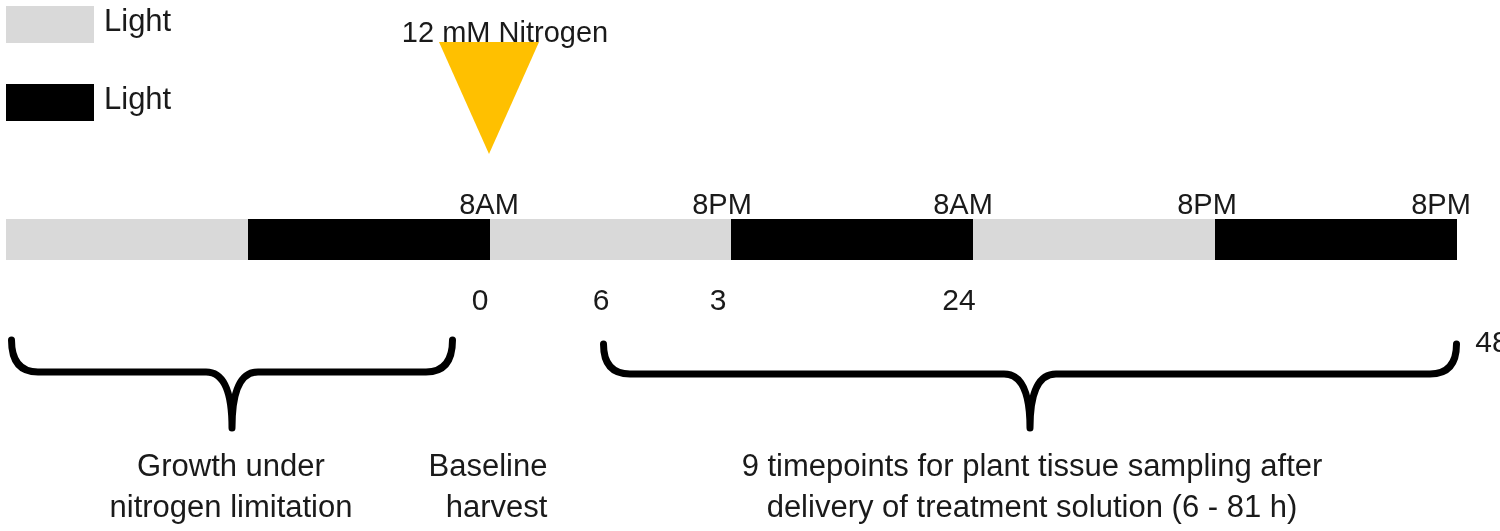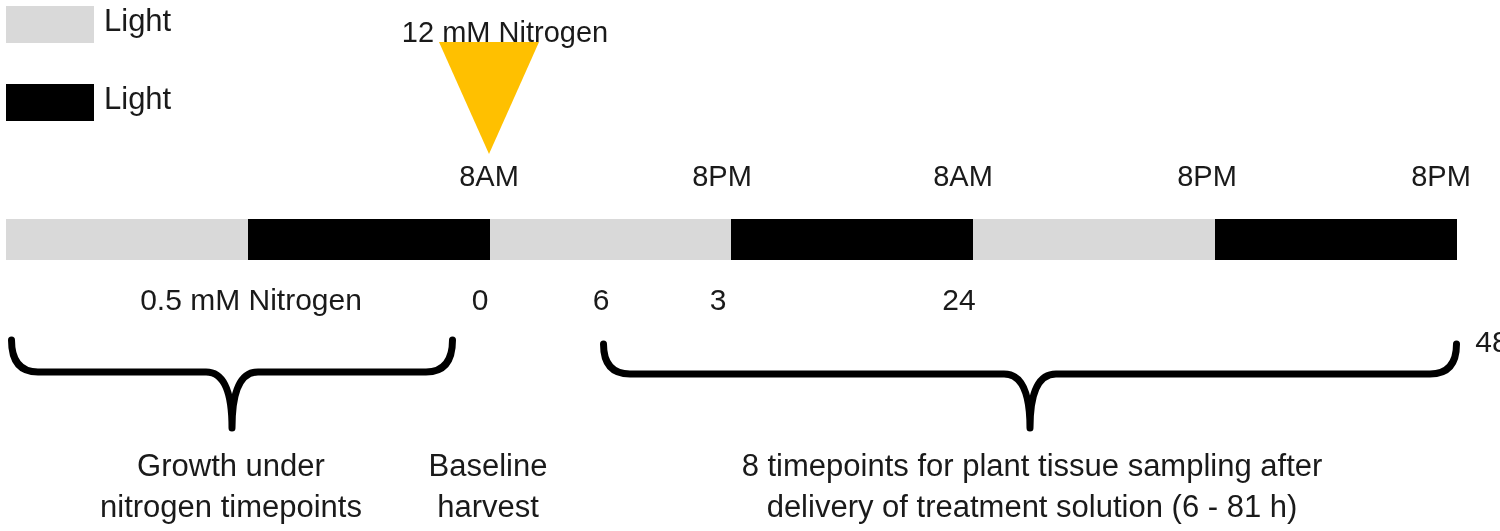--- a/index.html
+++ b/index.html
@@ -43,21 +43,21 @@
     left: 439px;
     top: 42px;
     width: 100px;
     height: 112px;
     clip-path: polygon(0 0, 100% 0, 50% 100%);
   }
 
   
   .clock-label {
     position: absolute;
-    top: 160px;
+    top: 188px;
     font-size: 29px;
     transform: translateX(-50%);
     white-space: nowrap;
   }
   .timeline-bar {
     position: absolute;
     left: 6px;
     top: 219px;
     width: 1451px;
     height: 41px;
@@ -119,40 +119,39 @@
 
   <div class="timeline-bar">
     <div class="seg" style="background-color: rgb(217, 217, 217);"></div>
     <div class="seg" style="background-color: rgb(0, 0, 0);"></div>
     <div class="seg" style="background-color: rgb(217, 217, 217);"></div>
     <div class="seg" style="background-color: rgb(0, 0, 0);"></div>
     <div class="seg" style="background-color: rgb(217, 217, 217);"></div>
     <div class="seg" style="background-color: rgb(0, 0, 0);"></div>
   </div>
 
-  <div class="pre-label">0.5 mM Nitrogen</div>
   <div class="hour-label" style="left:480px;">0</div>
   <div class="hour-label" style="left:601px;">6</div>
   <div class="hour-label" style="left:718px;">3</div>
   <div class="hour-label" style="left:959px;">24</div>
   <div class="hour-label" style="left:1492px;margin-top:42px;">48</div>
 
   <svg class="brace" style="left:8px; top:336px;" width="448" height="96" viewBox="0 0 448 96">
     <path d="M 3.5 4 Q 3.5 36 30 36 L 198 36 Q 224 36 224 92 Q 224 36 250 36 L 418 36 Q 444.5 36 444.5 4" fill="none" stroke="#000000" stroke-width="7" stroke-linecap="round" stroke-linejoin="round"></path>
   </svg>
   <svg class="brace" style="left:600px; top:340px;" width="860" height="92" viewBox="0 0 860 92">
     <path d="M 3.5 4 Q 3.5 34 30 34 L 404 34 Q 430 34 430 88 Q 430 34 456 34 L 830 34 Q 856.5 34 856.5 4" fill="none" stroke="#000000" stroke-width="7" stroke-linecap="round" stroke-linejoin="round"></path>
   </svg>
 
   <div class="caption" style="left:231px;">
     <div>Growth under</div>
-    <div>nitrogen timepoints</div>
+    <div>nitrogen limitation</div>
   </div>
-  <div class="caption" style="left:488px;">
+  <div class="caption" style="left:488px;text-align:right;">
     <div>Baseline</div>
     <div>harvest</div>
   </div>
   <div class="caption" style="left:1032px;">
-    <div>8 timepoints for plant tissue sampling after</div>
+    <div>9 timepoints for plant tissue sampling after</div>
     <div>delivery of treatment solution (6 - 81 h)</div>
   </div>
 
 </div>
 
 </body></html>

